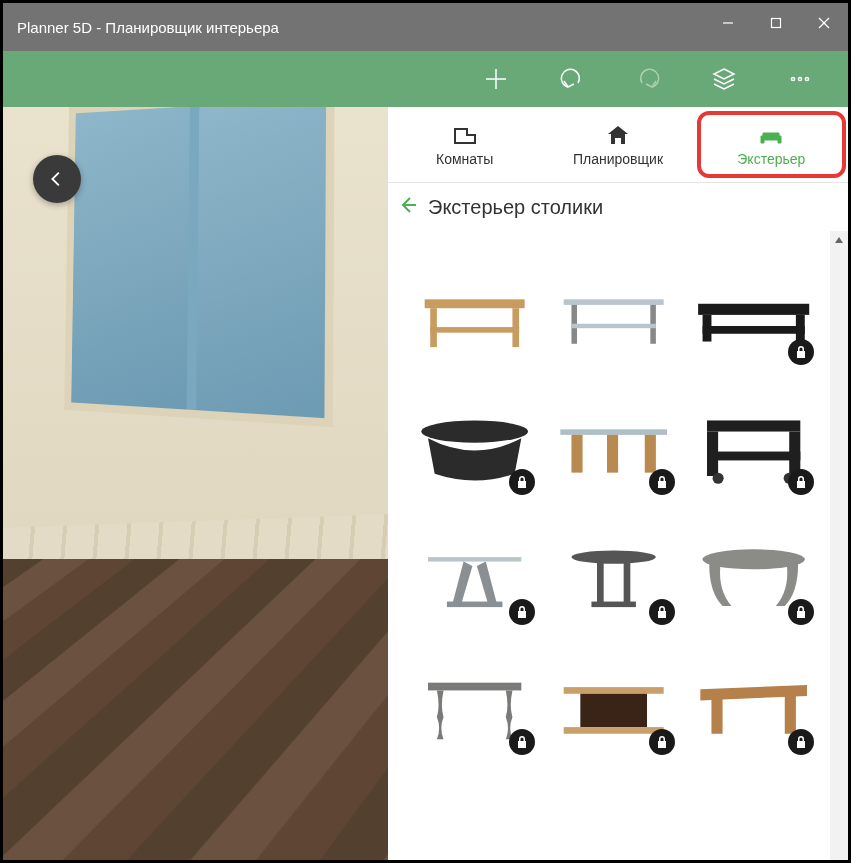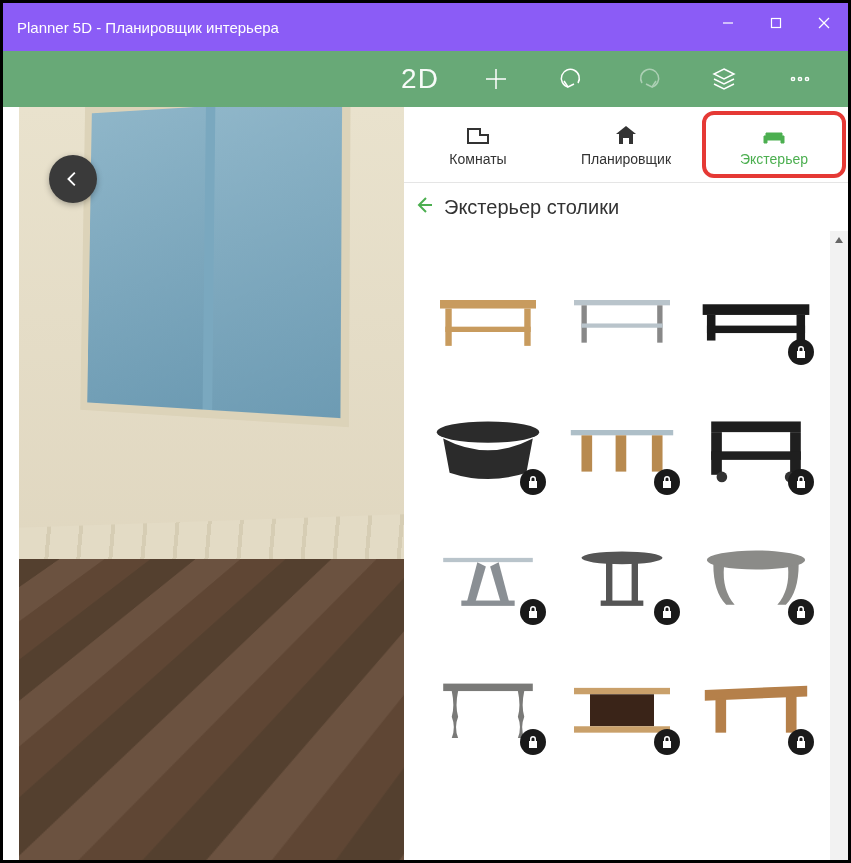--- a/index.html
+++ b/index.html
@@ -1,35 +1,35 @@
 <!DOCTYPE html>
 <html><head>
 <meta charset="utf-8">
 <style>
   * { box-sizing: border-box; margin: 0; padding: 0; font-family: "Segoe UI", Arial, sans-serif; }
   body { background: #fff; }
   .outer-border { border: 3px solid #000; width: 851px; height: 863px; overflow: hidden; background: #fff; position: relative; }
   .window { width: 845px; height: 857px; position: relative; }
 
   
-  .titlebar { height: 48px; background: #8b5cf6; display: flex; align-items: center; padding: 0 14px; color: #fff; position: relative; }
+  .titlebar { height: 48px; background: #737373; display: flex; align-items: center; padding: 0 14px; color: #fff; position: relative; }
   .titlebar .title { font-size: 15px; font-weight: 400; flex: 1; }
   .win-controls { position: absolute; right: 0; top: 0; height: 40px; display: flex; }
   .win-btn { width: 48px; height: 40px; display: flex; align-items: center; justify-content: center; color: #fff; }
   .win-btn svg { width: 12px; height: 12px; stroke: #fff; stroke-width: 1.2; fill: none; }
 
   
   .toolbar { height: 56px; background: #68a977; display: flex; align-items: center; justify-content: flex-end; padding-right: 10px; gap: 0; }
   .tool-btn { width: 76px; height: 56px; display: flex; align-items: center; justify-content: center; color: rgba(255,255,255,0.95); font-size: 22px; position: relative; }
   .tool-btn svg { stroke: #fff; stroke-width: 1.5; fill: none; }
   .tool-btn.disabled { opacity: 0.45; }
   .tool-2d { font-size: 28px; font-weight: 300; letter-spacing: 1px; }
 
   
-  .content { display: flex; height: calc(857px - 48px - 56px); padding-left: 16px; }
+  .content { display: flex; height: calc(857px - 48px - 56px); }
 
   
   .viewport { flex: 0 0 385px; position: relative; overflow: hidden; background: #d8cfb8; }
   .viewport .wall-upper { position: absolute; left: 0; top: 0; right: 0; height: 60%; background: linear-gradient(to bottom, #e9e2cd 0%, #e0d7c0 100%); }
   .viewport .wainscot { position: absolute; left: 0; top: 55%; right: 0; height: 15%; background: repeating-linear-gradient(95deg, #e3dbc5 0 28px, #d6cdb4 28px 32px); transform: skewY(-2deg); }
   .viewport .floor { position: absolute; left: -50px; right: -50px; top: 60%; bottom: -50px; background: repeating-linear-gradient(135deg, #5f4634 0 32px, #54402f 32px 64px, #6b5240 64px 96px); transform: perspective(500px) rotateX(35deg); transform-origin: top; }
   .viewport .window-frame { position: absolute; left: 50px; top: -10px; width: 280px; height: 320px; background: #dcd3b9; border: 8px solid #dcd3b9; transform: perspective(800px) rotateY(-18deg) rotateX(2deg); }
   .viewport .window-glass { width: 100%; height: 100%; background: #7aa8bf; display: grid; grid-template-columns: 1fr 1fr; gap: 10px; }
   .viewport .window-glass div { background: linear-gradient(160deg, #8fb6c9 0%, #6d9bb3 100%); }
   .back-btn { position: absolute; left: 30px; top: 48px; width: 48px; height: 48px; border-radius: 50%; background: #3a3a3a; display: flex; align-items: center; justify-content: center; box-shadow: 0 2px 6px rgba(0,0,0,0.3); }
@@ -83,23 +83,20 @@
       <div class="win-btn">
         <svg viewBox="0 0 12 12">
               <line x1="1" y1="1" x2="11" y2="11"></line>
               <line x1="11" y1="1" x2="1" y2="11"></line>
             </svg>
       </div>
     </div>
   </div>
 
   <div class="toolbar">
-    <div class="tool-btn tool-2d">
-      <span>2D</span>
-    </div>
     <div class="tool-btn">
       <svg width="28" height="28" viewBox="0 0 28 28">
             <line x1="14" y1="4" x2="14" y2="24"></line>
             <line x1="4" y1="14" x2="24" y2="14"></line>
           </svg>
     </div>
     <div class="tool-btn">
       <svg width="28" height="28" viewBox="0 0 28 28">
             <path d="M20 18 A 9 9 0 1 0 10 22"></path>
             <polyline points="6,16 10,22 16,19"></polyline>

